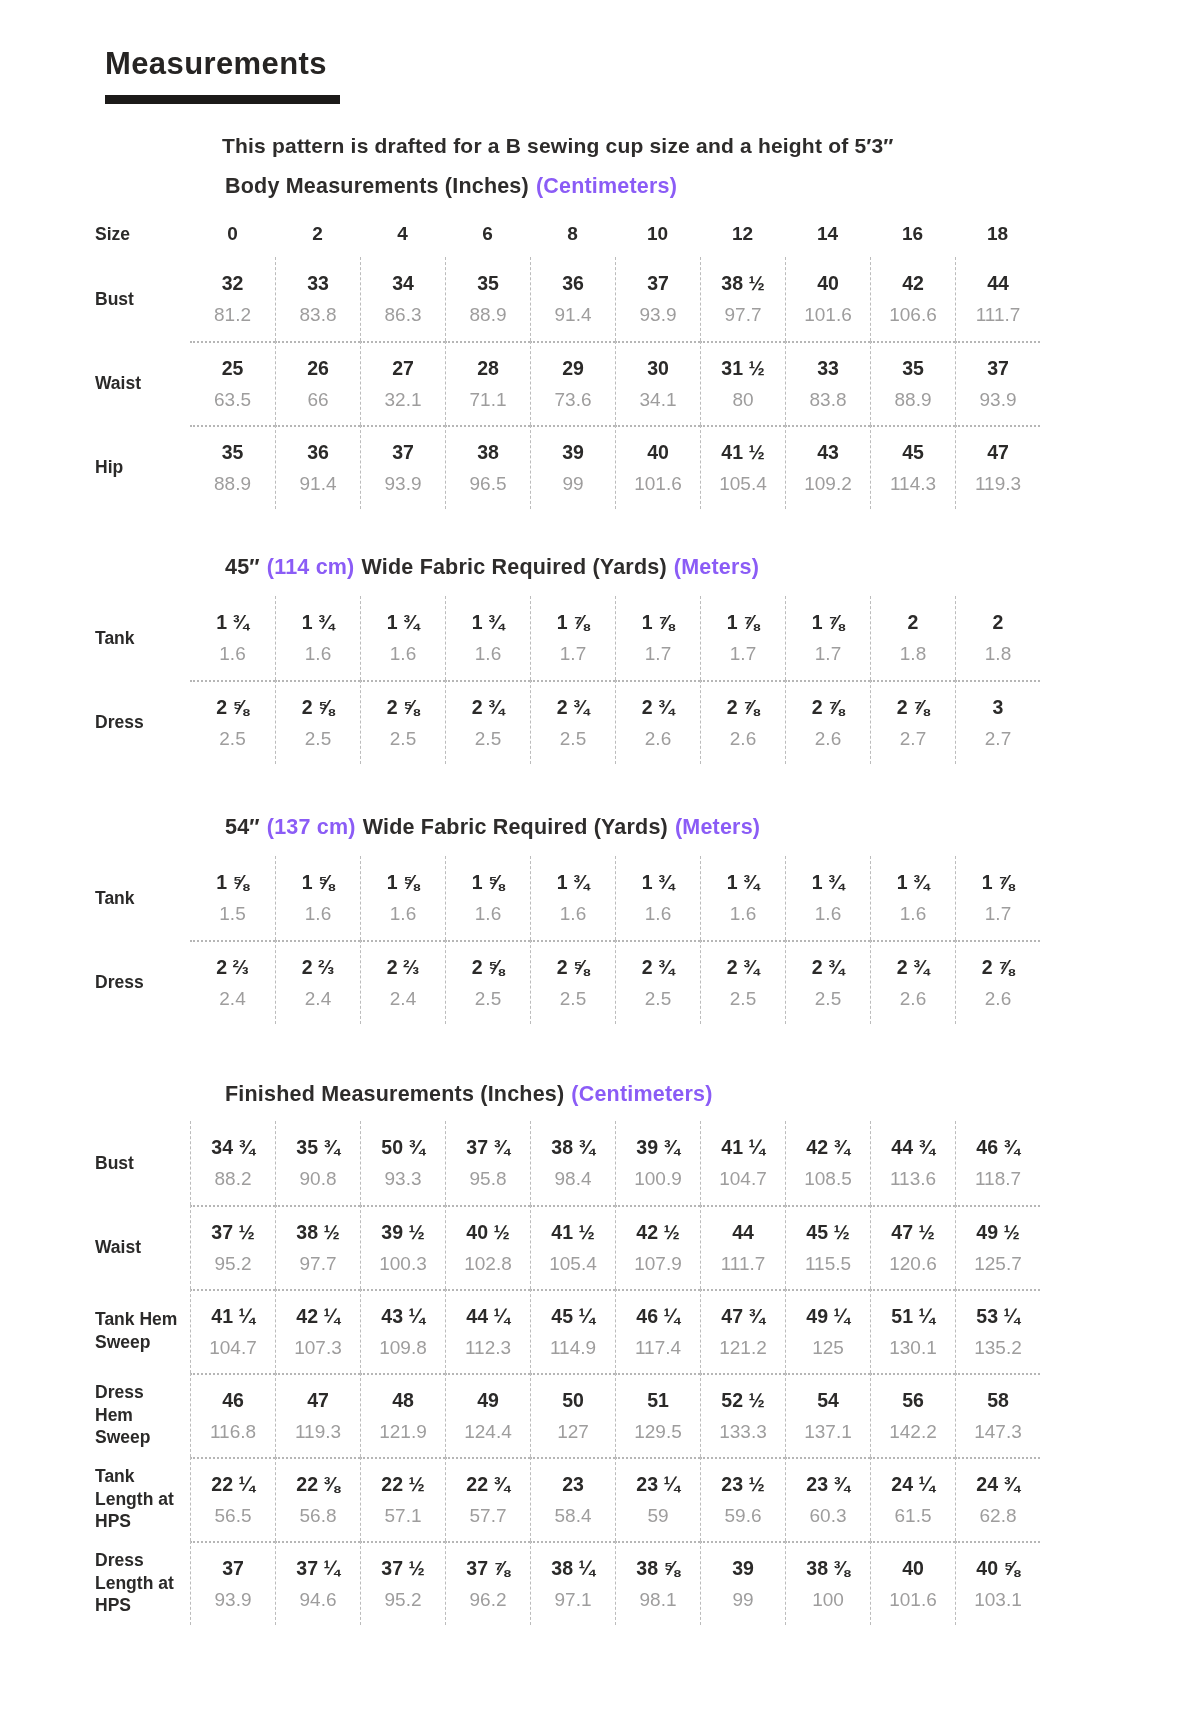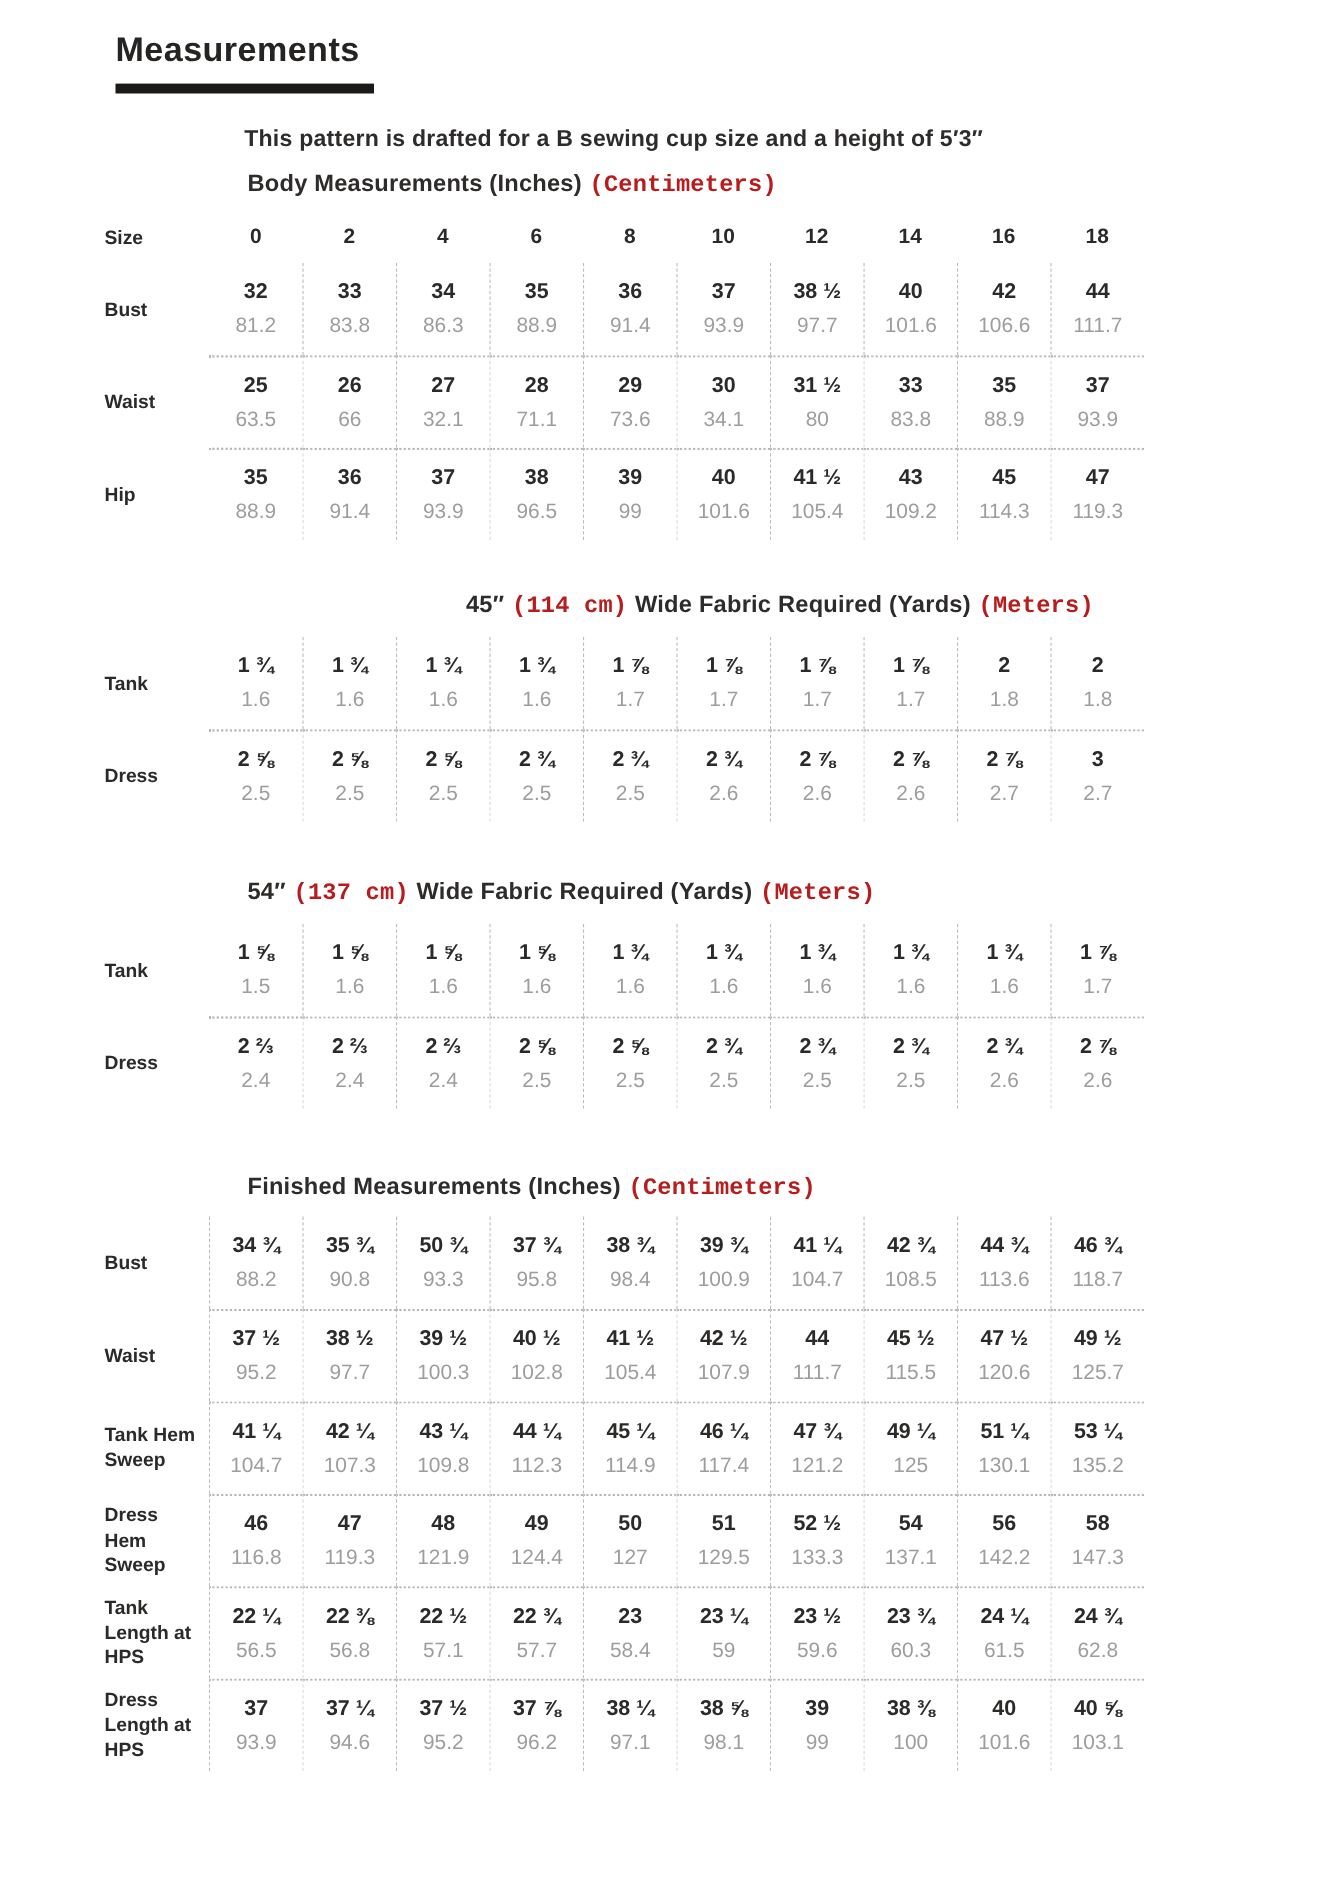--- a/index.html
+++ b/index.html
@@ -1,29 +1,29 @@
 <!DOCTYPE html>
 <html><head>
 <meta charset="utf-8">
 <style>
   html,body{margin:0;padding:0;}
   body{
     width:1200px;height:1711px;background:#ffffff;overflow:hidden;
     font-family:"Liberation Sans", sans-serif;
     -webkit-font-smoothing:antialiased;
   }
-  .page{padding:27px 0 0 105px;box-sizing:border-box;}
+  .page{padding:46px 0 0 105px;box-sizing:border-box;}
   h1.title{font-size:31px;font-weight:700;color:#262423;margin:0;letter-spacing:.4px;}
   .title-underline{width:235px;height:9px;background:#1c1a19;margin-top:13px;}
   .intro{font-size:21px;font-weight:700;color:#2e2c2b;margin:30px 0 0 117px;letter-spacing:.2px;}
   .sec{font-size:21.5px;font-weight:700;color:#2e2c2b;margin:0 0 0 120px;letter-spacing:.2px;}
   .sec span{margin-right:7px;}
-  .sec .muted{color:#b91c1c;font-family:Liberation Mono, monospace;}
+  .sec .muted{color:#8b5cf6;}
   .sec-body{margin-top:16px;}
-  .sec-f45{margin-top:46px;text-align:center;}
+  .sec-f45{margin-top:46px;}
   .sec-f54{margin-top:51px;}
   .sec-fin{margin-top:58px;}
   .mtable{margin-left:-10px;margin-top:12px;}
   .mtable-fab{margin-top:16px;}
   .mtable-fin{margin-top:14px;}
   .trow{display:grid;grid-template-columns:95px repeat(10,85px);}
   .tlabel{
     font-size:17.5px;font-weight:700;color:#2b2a29;line-height:1.3;
     display:flex;align-items:center;padding-right:6px;box-sizing:border-box;
   }

